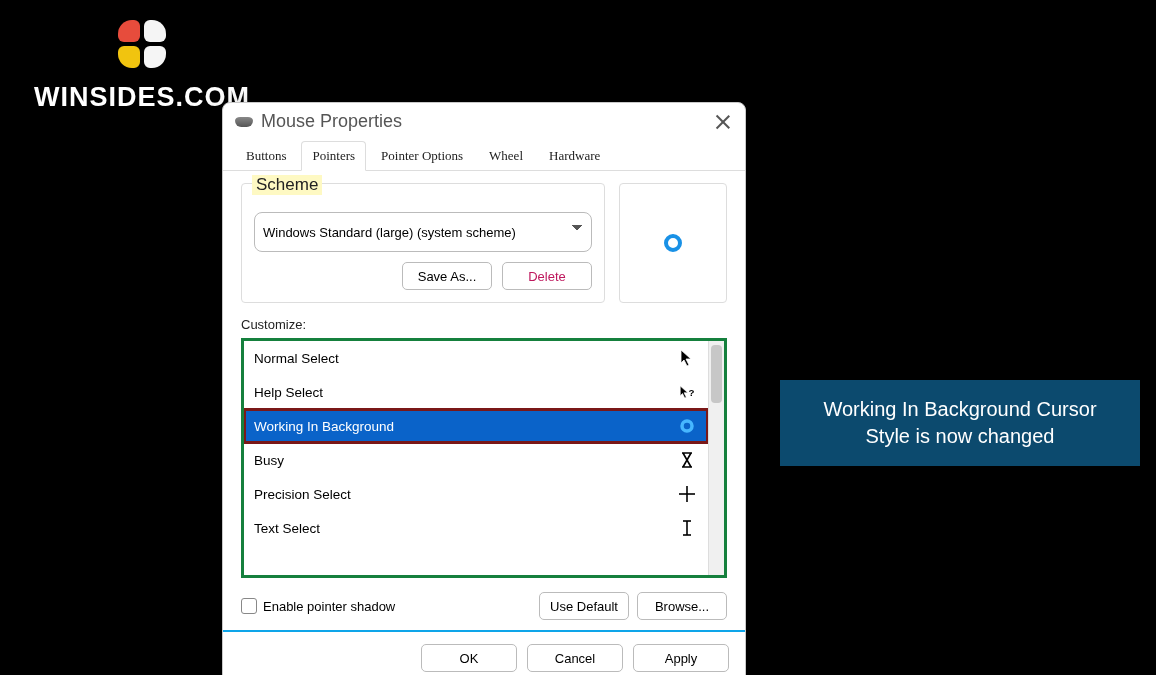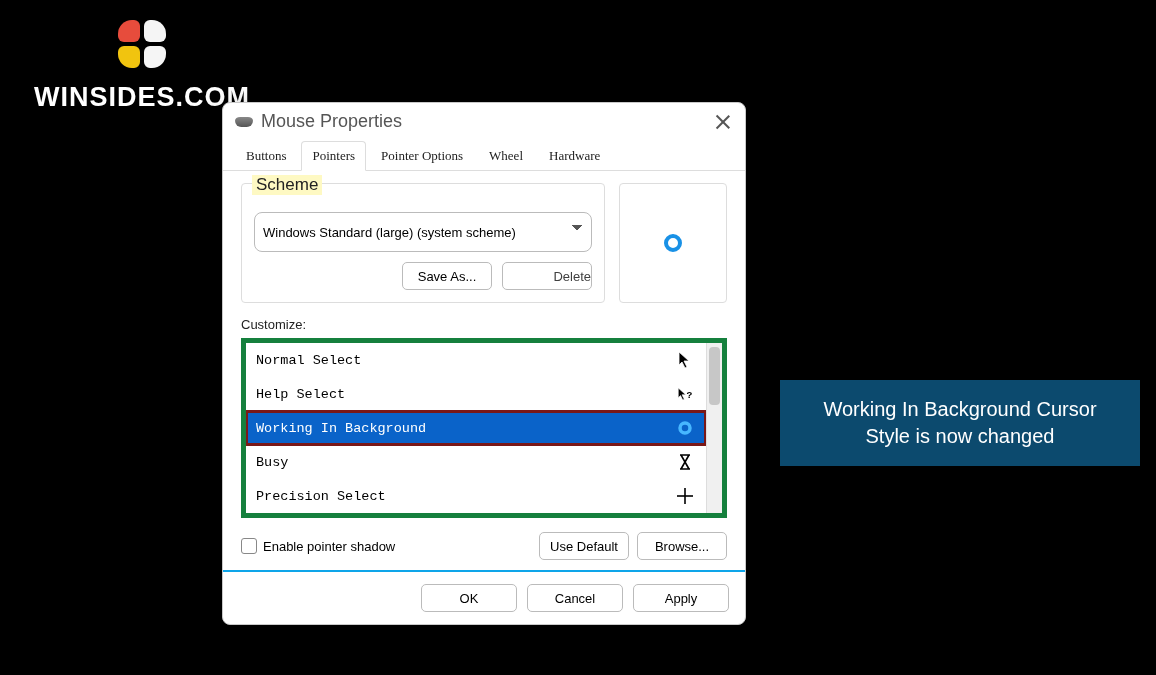--- a/index.html
+++ b/index.html
@@ -138,40 +138,39 @@
   .scheme-buttons { display:flex; justify-content:flex-end; gap:10px; margin-top:10px; }
   .btn {
     min-width: 90px;
     height: 28px;
     border: 1px solid #bbb;
     border-radius: 5px;
     background:#fff;
     font-size: 13px;
     cursor: pointer;
   }
-  .btn:disabled { color:#404040; cursor:default;text-align:right; }
+  .btn:disabled { color:#be185d; cursor:default; }
   .preview-box {
     width: 108px;
     border: 1px solid #ddd;
     border-radius: 4px;
     display:flex;
     align-items:center;
     justify-content:center;
   }
   .ring-icon {
     width: 18px; height: 18px; border-radius:50%;
     border: 4px solid #1991e6;
   }
 
   .customize-label { margin: 14px 0 6px 0; font-size:13px; color:#222; }
   .list-wrap {
     display:flex;
-    border:5px solid #15803d;
-    height: 180px;
-    font-family: Liberation Mono, monospace;
+    border:3px solid #15803d;
+    height: 240px;
   }
   .list {
     flex:1;
     overflow:hidden;
   }
   .item {
     display:flex;
     align-items:center;
     justify-content:space-between;
     height:34px;

